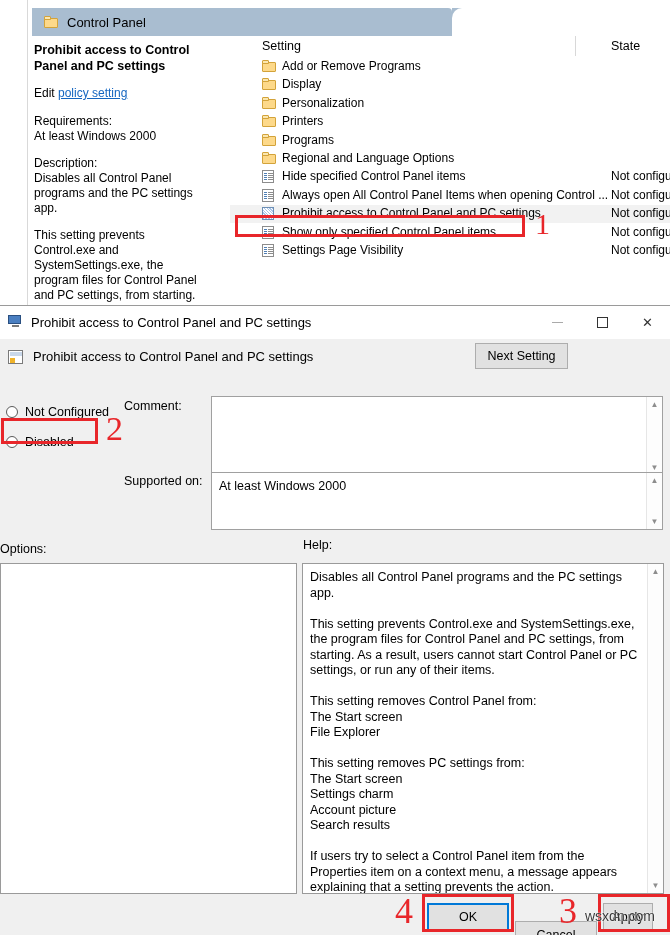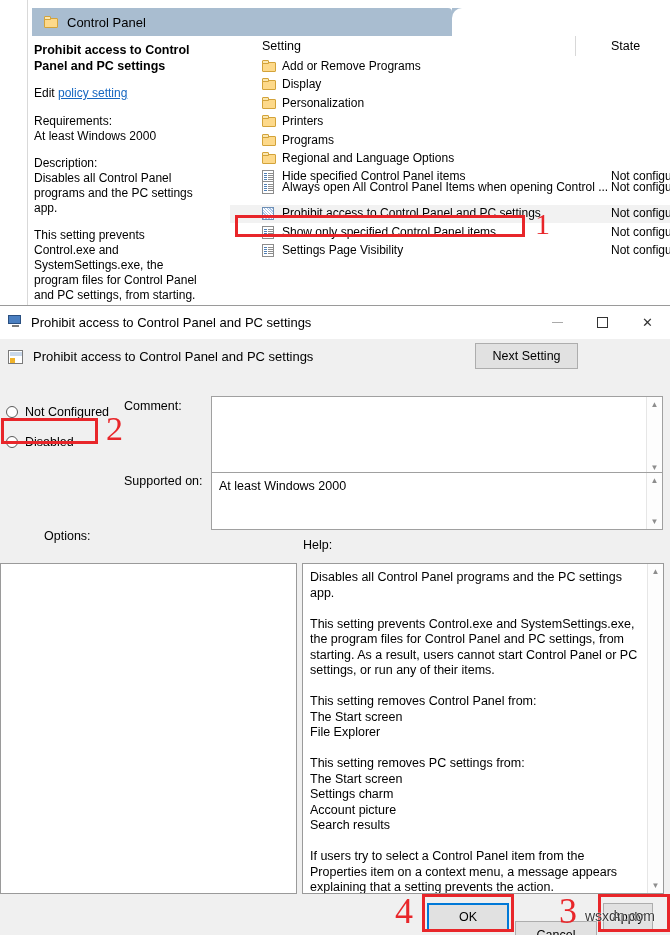--- a/index.html
+++ b/index.html
@@ -210,21 +210,21 @@
     font-size: 13px; color: #000;
   }
   .flatbtn {
     position: absolute; top: 4px; height: 26px;
     background: #e1e1e1; border: 1px solid #adadad;
     font-size: 12.5px; color: #000;
     display: flex; align-items: center; justify-content: center;
     box-sizing: border-box; cursor: default;
   }
   #btn-prev { left: 367px; width: 103px; }
-  #btn-next { left: 475px; width: 103px; }
+  #btn-next { left: 475px; width: 93px; }
 
   
   #radios { position: absolute; left: 6px; top: 95px; width: 120px; }
   .radio-row {
     display: flex; align-items: center; gap: 7px; height: 21px;
     font-size: 12.5px; color: #000; margin-bottom: 9px;
     position: relative;
   }
   .radio-dot {
     width: 12px; height: 12px; border-radius: 50%;
@@ -257,21 +257,21 @@
   }
   .vscroll .arrow {
     position: absolute; left: 0; width: 15px; height: 15px;
     color: #8d8d8d; font-size: 8px;
     display: flex; align-items: center; justify-content: center;
   }
   .vscroll .arrow.up { top: 0; }
   .vscroll .arrow.down { bottom: 0; }
 
   
-  #lbl-options { position: absolute; left: 0px; top: 223px; font-size: 12.5px; color: #000; padding-left: 44px; }
+  #lbl-options { position: absolute; left: 0px; top: 236px; font-size: 12.5px; color: #000; }
   #lbl-help { position: absolute; left: 303px; top: 232px; font-size: 12.5px; color: #000; }
   #panel-options {
     position: absolute; left: 0px; top: 257px; width: 297px; height: 331px;
     background: #fff; border: 1px solid #9a9a9a; box-sizing: border-box;
   }
   #panel-help {
     position: absolute; left: 302px; top: 257px; width: 362px; height: 331px;
     background: #fff; border: 1px solid #9a9a9a; box-sizing: border-box;
     overflow: hidden;
   }
@@ -390,21 +390,21 @@
             </div>
             <div class="list-row" style="top: 114px;">
               <span class="ico"><span class="folder-icon"></span></span>
               <span class="nm">Regional and Language Options</span>
             </div>
             <div class="list-row" style="top: 132.4px;">
               <span class="ico"><span class="doc-icon"></span></span>
               <span class="nm">Hide specified Control Panel items</span>
               <span class="st">Not configured</span>
             </div>
-            <div class="list-row" style="top: 143px;">
+            <div class="list-row" style="top: 151px;">
               <span class="ico"><span class="doc-icon"></span></span>
               <span class="nm">Always open All Control Panel Items when opening Control ...</span>
               <span class="st">Not configured</span>
             </div>
             <div class="list-row selected" style="top: 169.2px;">
               <span class="ico"><span class="doc-icon highlighted"></span></span>
               <span class="nm">Prohibit access to Control Panel and PC settings</span>
               <span class="st">Not configured</span>
             </div>
             <div class="list-row" style="top: 187.6px;">

